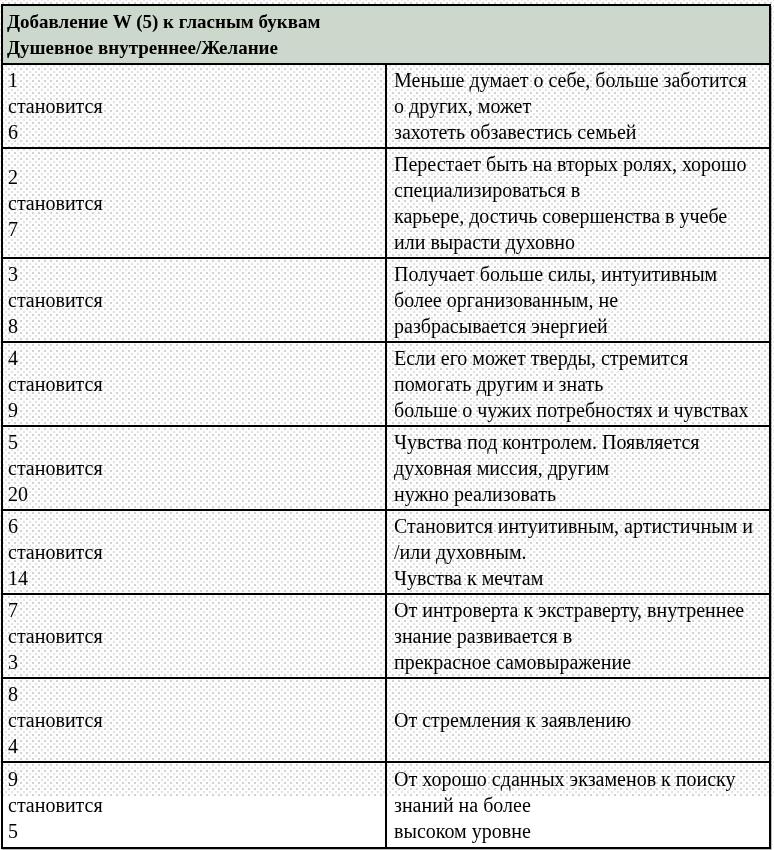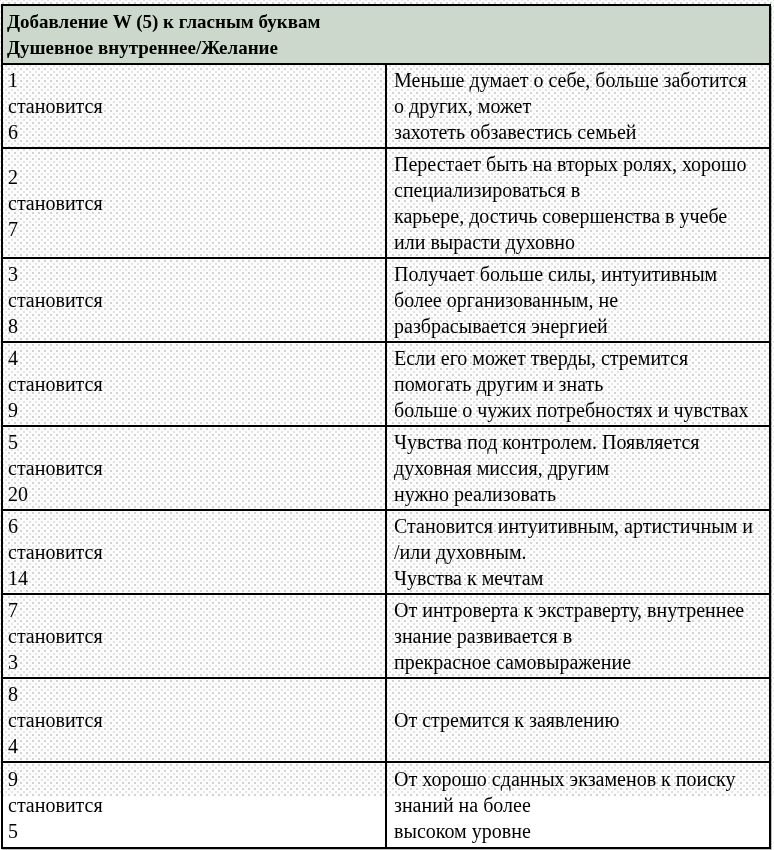--- a/index.html
+++ b/index.html
@@ -152,21 +152,21 @@
           </td>
           <td class="c2">От интроверта к экстраверту, внутреннее знание развивается в
 прекрасное самовыражение</td>
         </tr>
           <tr>
           <td class="c1">
             <span class="blk">8</span>
             <span class="blk">становится</span>
             <span class="blk">4</span>
           </td>
-          <td class="c2">От стремится к заявлению</td>
+          <td class="c2">От стремления к заявлению</td>
         </tr>
           <tr>
           <td class="c1">
             <span class="blk">9</span>
             <span class="blk">становится</span>
             <span class="blk">5</span>
           </td>
           <td class="c2">От хорошо сданных экзаменов к поиску знаний на более
 высоком уровне</td>
         </tr>

